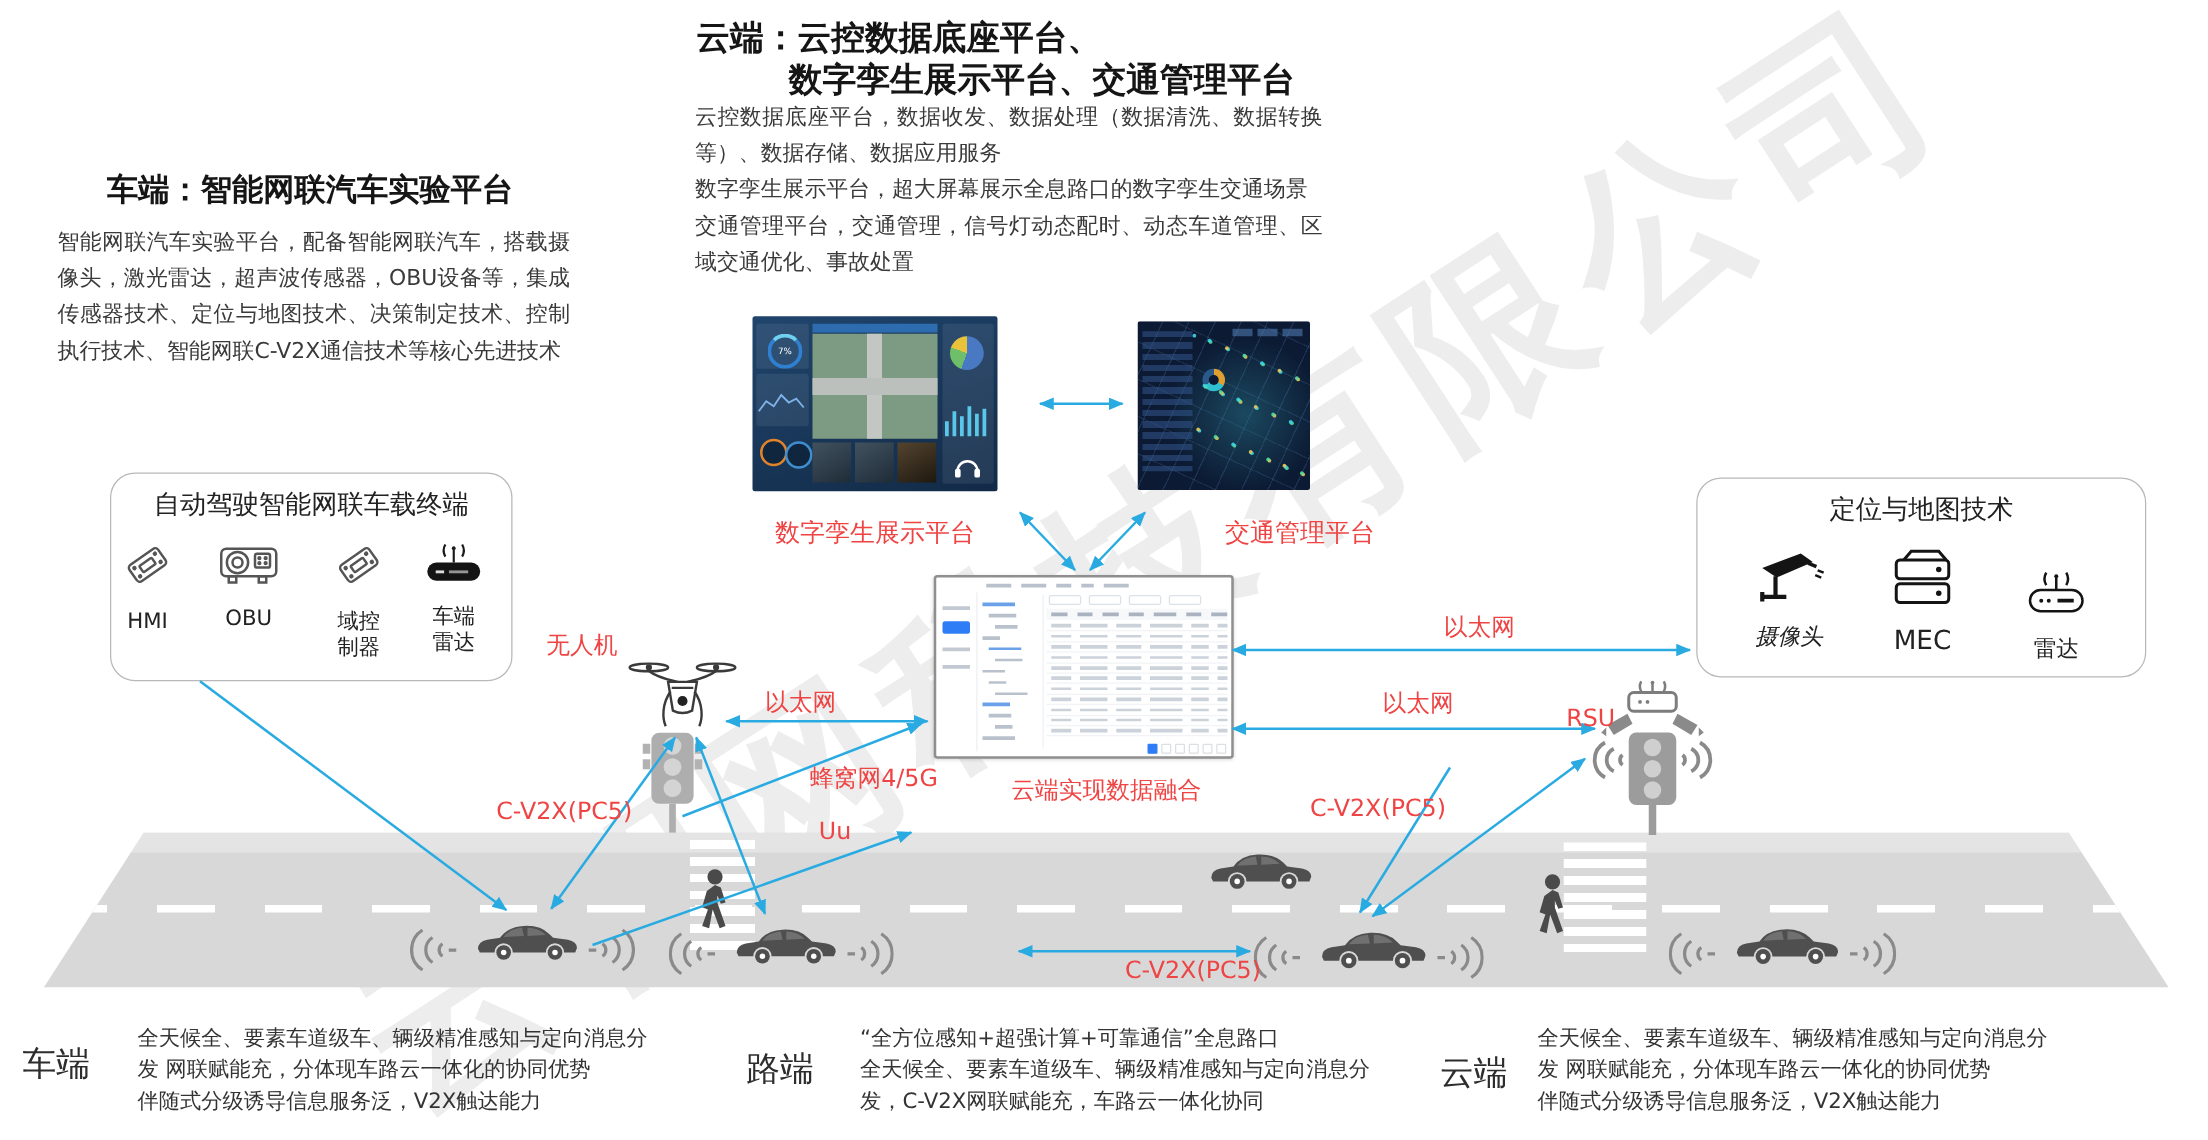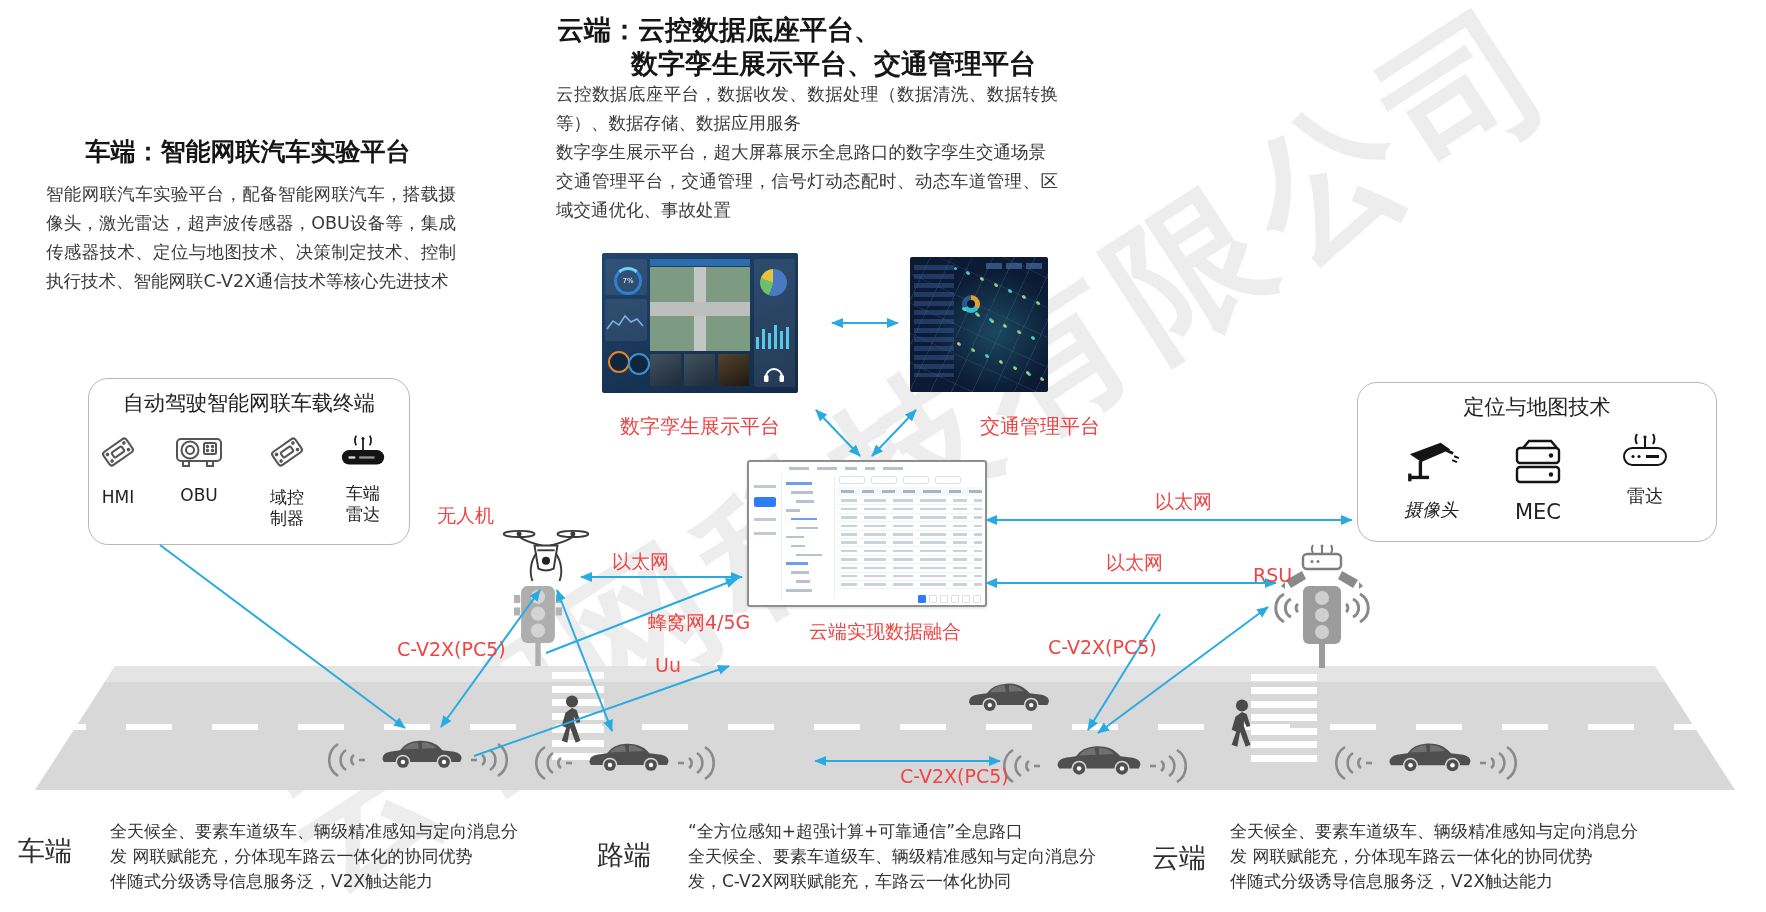--- a/index.html
+++ b/index.html
@@ -329,21 +329,21 @@
       <span>
         <svg width="54" height="52" viewBox="0 0 54 50" fill="none" stroke="#141414" stroke-width="2.4">
           <path d="M12,10 L18,3 H40 L46,10"></path>
           <rect x="6" y="10" width="42" height="15" rx="3" fill="#fff"></rect>
           <rect x="6" y="29" width="42" height="15" rx="3" fill="#fff"></rect>
           <circle cx="40" cy="17.5" r="2.2" fill="#141414" stroke="none"></circle>
           <circle cx="40" cy="36.5" r="2.2" fill="#141414" stroke="none"></circle>
           </svg></span>
       <span class="dev-label" style="font-size:21px;">MEC</span>
     </div>
-    <div class="dev-item" style="left:257px;top:44px;width:60px;">
+    <div class="dev-item" style="left:257px;top:68px;width:60px;">
       <span>
         <svg width="54" height="48" viewBox="0 0 54 44" fill="none" stroke="#141414" stroke-width="2">
           <path d="M19,5 A10,10 0 0 0 19,15"></path>
             <path d="M35,5 A10,10 0 0 1 35,15"></path>
           <line x1="27" y1="9" x2="27" y2="19"></line>
             <circle cx="27" cy="8" r="1.6" fill="#141414" stroke="none"></circle>
           <rect x="6" y="19" width="42" height="17" rx="8.5" fill="#fff"></rect>
           <circle cx="15" cy="27.5" r="1.6" fill="#141414" stroke="none"></circle>
           <circle cx="21" cy="27.5" r="1.6" fill="#141414" stroke="none"></circle>
           <rect x="28" y="26" width="13" height="3" fill="#141414" stroke="none"></rect>

